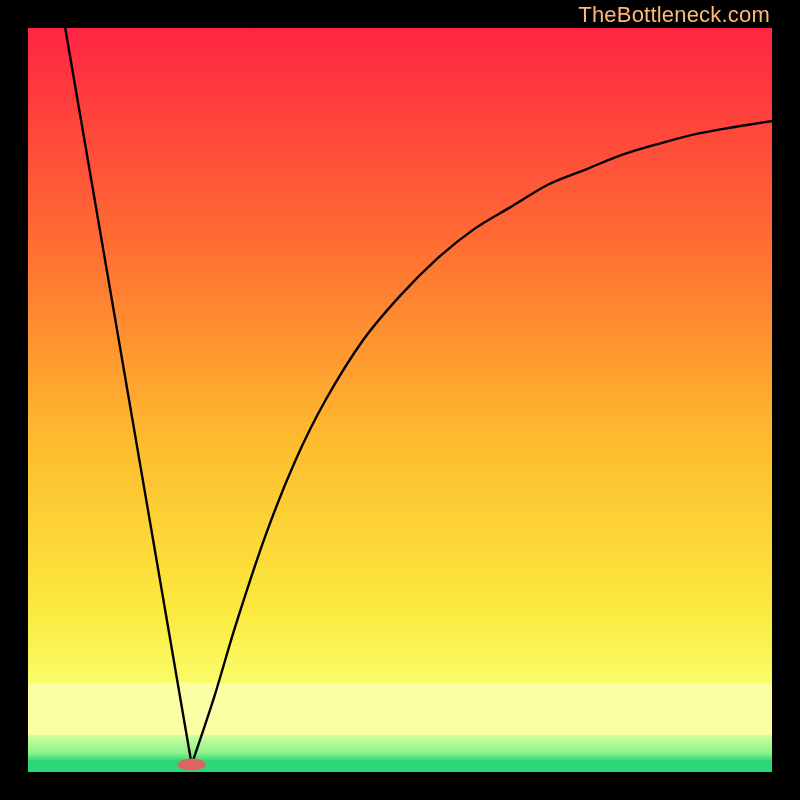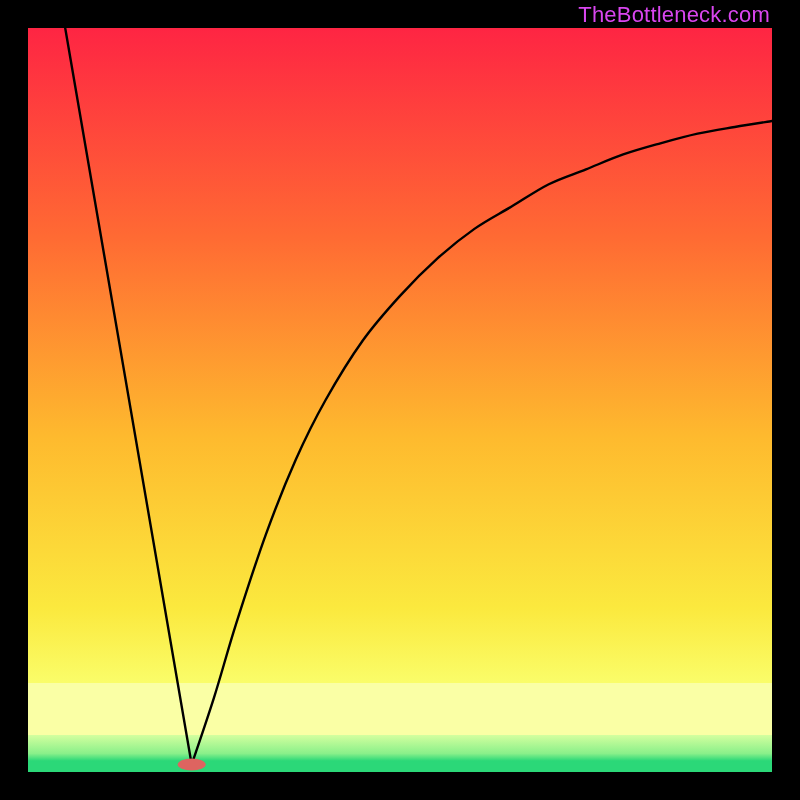--- a/index.html
+++ b/index.html
@@ -24,21 +24,21 @@
     top: 0;
     width: 744px;
     height: 744px;
   }
   .watermark {
     position: absolute;
     top: 2px;
     right: 30px;
     font-family: Arial, Helvetica, sans-serif;
     font-size: 22px;
-    color: #d946ef;
+    color: #fdba74;
     letter-spacing: 0.2px;
     user-select: none;
   }
 </style>
 </head>
 <body>
 
 <div class="frame">
   <svg class="plot-area" width="744" height="744" viewBox="0 0 744 744" preserveAspectRatio="none">
     <defs>

